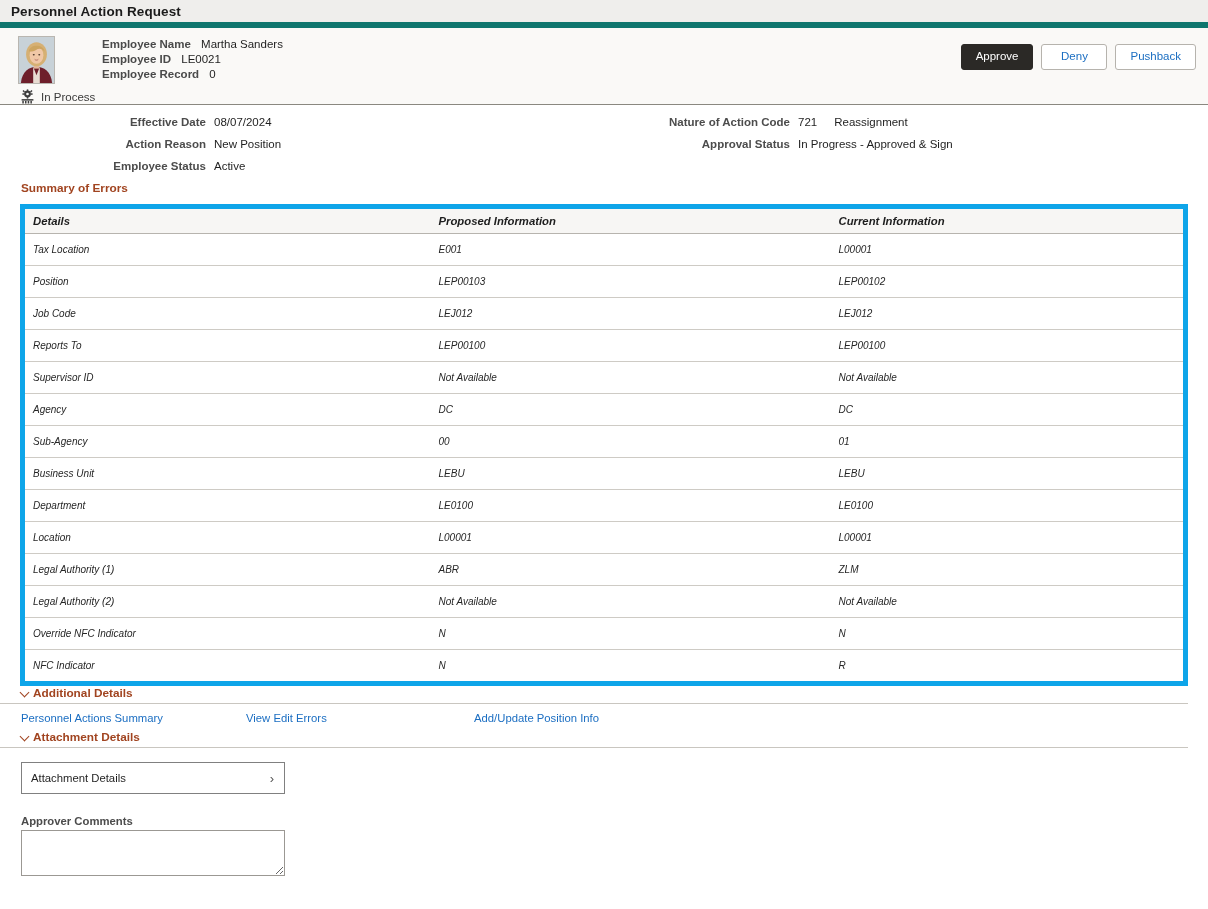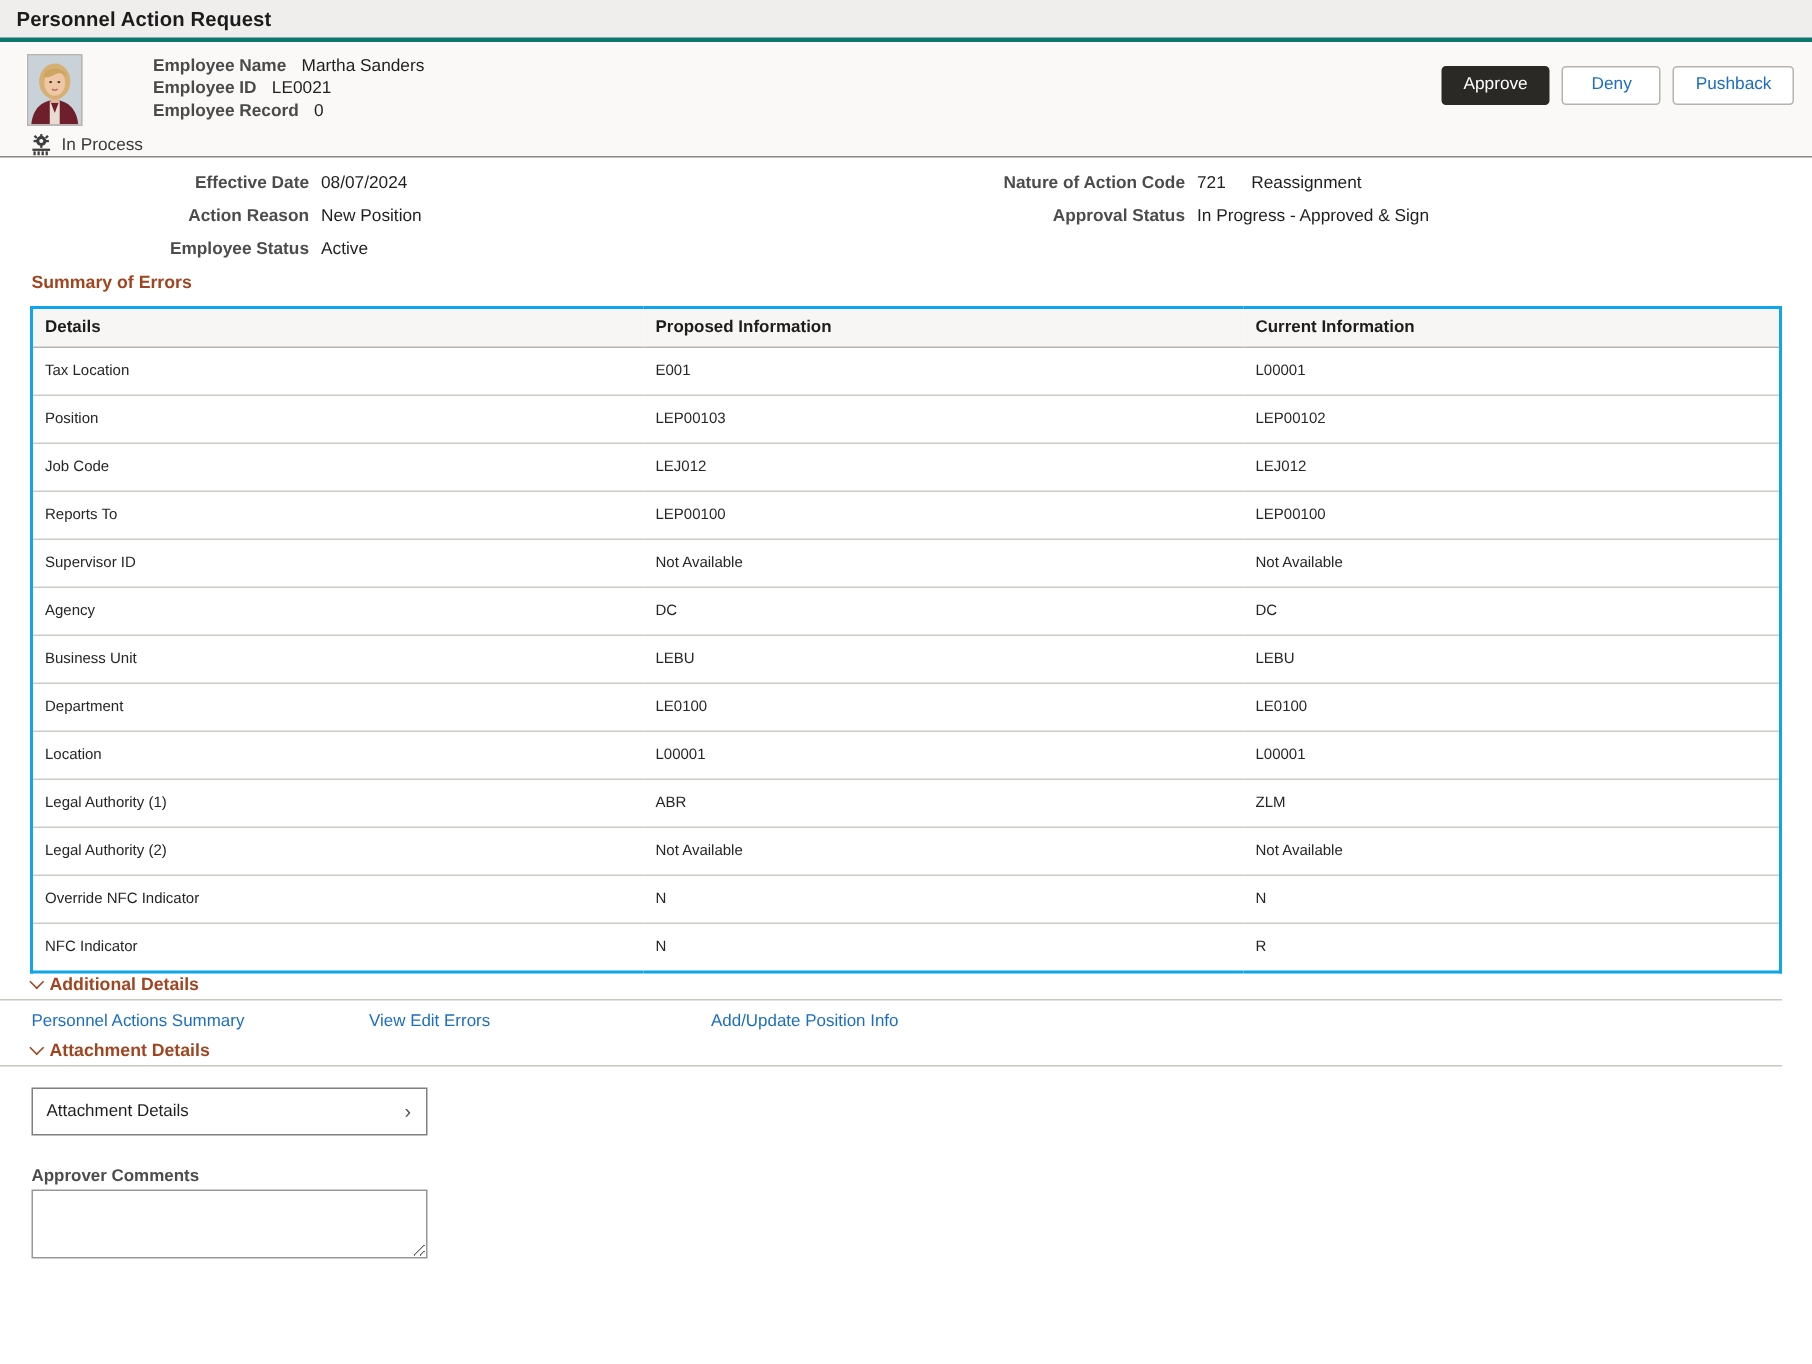--- a/index.html
+++ b/index.html
@@ -9,21 +9,21 @@
     background: #ffffff;
     font-family: "Liberation Sans", sans-serif;
     color: #2b2b2b;
   }
   body { width: 1208px; height: 909px; overflow: hidden; position: relative; }
 
   
   .titlebar {
     height: 28px;
     background: #efeeec;
-    border-bottom: 3px solid #0f766e;
+    border-bottom: 6px solid #0f766e;
     display: flex;
     align-items: center;
     padding-left: 11px;
   }
   .titlebar .title {
     font-size: 13.5px;
     font-weight: bold;
     color: #1b1b1b;
     letter-spacing: 0.1px;
   }
@@ -138,21 +138,22 @@
     border-bottom: 1.4px solid #a14420;
     transform: rotate(45deg);
   }
 
   
   .tbl-wrap { padding: 6px 20px 0 20px; }
   table.changes {
     width: 100%;
     border-collapse: collapse;
     table-layout: fixed;
-    border: 2px solid #0ea5e9;
+    border: 5px solid #0ea5e9;
+    font-style: italic;
   }
   table.changes th {
     background: #f7f6f4;
     text-align: left;
     font-size: 11.3px;
     font-weight: bold;
     color: #1d1d1d;
     padding: 6px 0 6px 8px;
     border-bottom: 1px solid #b7b4ae;
     height: 26px;
@@ -369,20 +370,25 @@
         <td>Supervisor ID</td>
         <td>Not Available</td>
         <td>Not Available</td>
       </tr>
       <tr>
         <td>Agency</td>
         <td>DC</td>
         <td>DC</td>
       </tr>
       <tr>
+        <td>Sub-Agency</td>
+        <td>00</td>
+        <td>01</td>
+      </tr>
+      <tr>
         <td>Business Unit</td>
         <td>LEBU</td>
         <td>LEBU</td>
       </tr>
       <tr>
         <td>Department</td>
         <td>LE0100</td>
         <td>LE0100</td>
       </tr>
       <tr>

